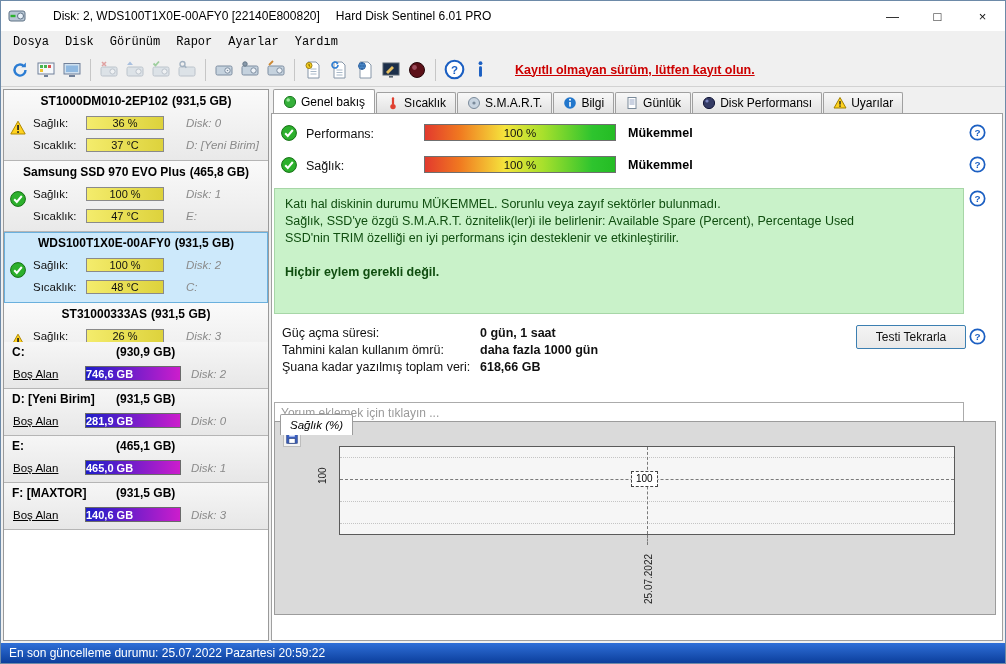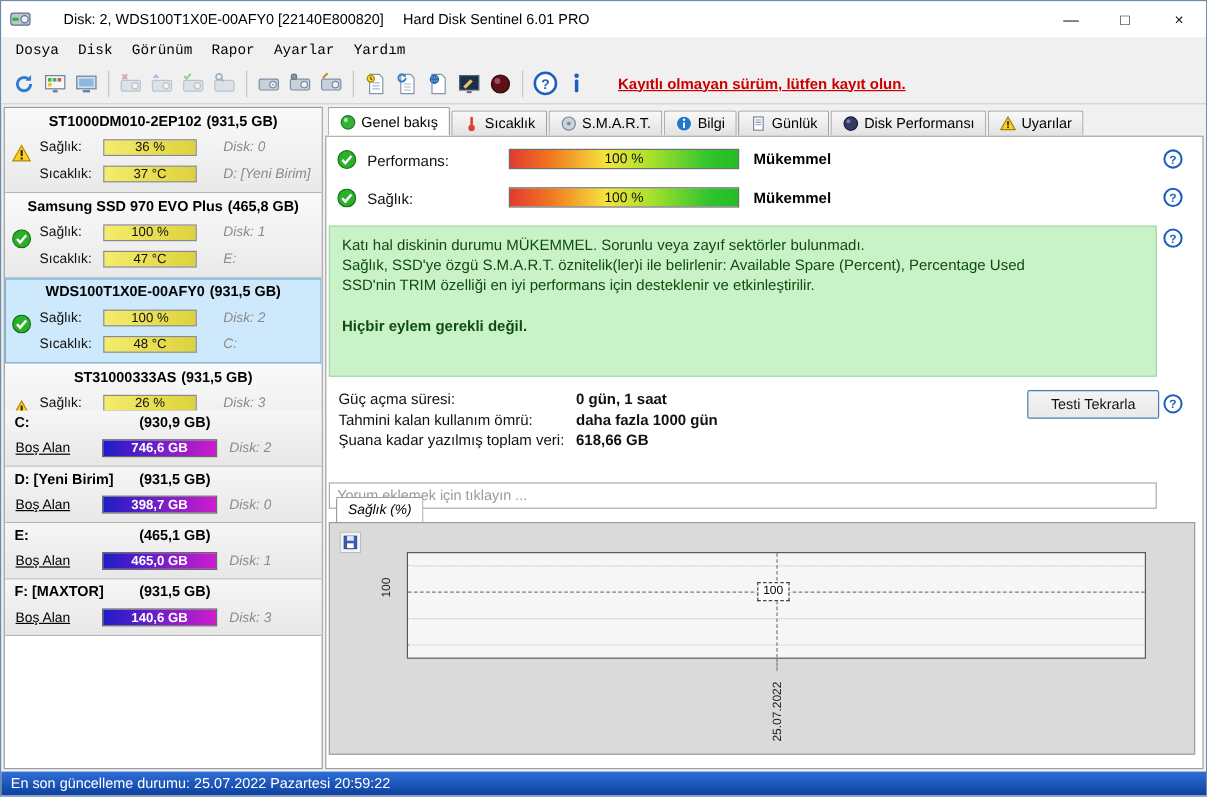--- a/index.html
+++ b/index.html
@@ -39,21 +39,21 @@
   .di-row { display:flex; align-items:center; height:18px; margin-top:4px; padding-left:29px; }
   .di-label { width:53px; font-size:11.5px; color:#111; }
   .hbar { width:78px; height:14px; border:1px solid #8a8a8a; background:linear-gradient(90deg,#f4ec6c,#ddd23c); display:flex; align-items:center; justify-content:center; font-size:11px; color:#111; flex:none; }
   .di-extra { margin-left:22px; color:#8a8a8a; font-style:italic; font-size:11.5px; white-space:nowrap; overflow:hidden; max-width:74px; }
 
   .part-item { height:47px; border-bottom:1px solid #b5b5b5; background:linear-gradient(#f6f6f6,#e7e7e7); }
   .pi-head { height:21px; line-height:21px; font-weight:bold; font-size:12px; position:relative; padding-left:8px; }
   .pi-size { position:absolute; left:112px; }
   .pi-row { display:flex; align-items:center; height:21px; padding-left:9px; }
   .pi-label { width:72px; font-size:11.5px;text-decoration:underline; }
-  .fbar { width:96px; height:15px; border:1px solid #6a6a6a; background:linear-gradient(90deg,#1d1dc8,#cc1dcc); color:#fff; font-weight:bold; font-size:11px; display:flex; align-items:center; justify-content:center; flex:none; }
+  .fbar { width:96px; height:15px; border:1px solid #6a6a6a; background:linear-gradient(90deg,#1d1dc8,#cc1dcc); color:#fff; font-weight:bold; font-size:11px; display:flex; align-items:center; justify-content:flex-start; flex:none; }
   .pi-row .di-extra { margin-left:10px; }
 
   
   .main { flex:1; margin:2px 2px 2px 0; position:relative; }
   .tabstrip { height:24px; display:flex; align-items:flex-end; padding-left:2px; background:#f0f0f0; }
   .tab { height:21px; display:flex; align-items:center; gap:4px; padding:0 9px; font-size:12px; border:1px solid #a0a0a0; border-bottom:none; border-radius:2px 2px 0 0; background:linear-gradient(#f8f8f8,#e2e2e2); margin-right:1px; white-space:nowrap; }
   .tab.active { height:24px; background:#fff; position:relative; z-index:2; }
   .tab-ic { width:14px; height:14px; display:flex; }
 
   .panel { position:absolute; top:24px; left:0; right:0; bottom:0; background:#fff; border:1px solid #a0a0a0; border-top:1px solid #a0a0a0; }
@@ -77,21 +77,21 @@
   .stat-label { position:absolute; left:10px; font-size:12.5px; color:#111; }
   .stat-value { position:absolute; left:208px; font-size:12.5px; font-weight:bold; color:#111; }
   .r1 { top:212px; } .r2 { top:229px; } .r3 { top:246px; }
   .retest { position:absolute; left:584px; top:211px; width:110px; height:24px; font-size:12px; color:#111;
     background:linear-gradient(#f4f4f4,#e9e9e9); border:1px solid #3c7fb1; border-radius:2px; }
 
   .comment { position:absolute; left:2px; top:288px; width:690px; height:22px; border:1px solid #ababab; padding:0 6px; font-size:12px; color:#333; background:#fff; }
   .comment::placeholder { color:#9a9a9a; }
 
   .chart-tab { position:absolute; left:8px; top:300px; height:21px; padding:0 9px; background:#fff; border:1px solid #9c9c9c; border-bottom:none; font-size:11.5px; display:flex; align-items:center; z-index:2; border-radius:2px 2px 0 0;font-style:italic; }
-  .chart-frame { position:absolute; left:2px; top:321px; width:722px; height:194px; background:#dadada; border:1px solid #9c9c9c; }
+  .chart-frame { position:absolute; left:2px; top:307px; width:722px; height:194px; background:#dadada; border:1px solid #9c9c9c; }
   .save-ic { position:absolute; left:8px; top:7px; width:18px; height:18px; background:#f2f2f2; border:1px solid #bdbdbd; display:flex; align-items:center; justify-content:center; }
   .plot { position:absolute; left:64px; top:24px; width:616px; height:89px; background:#f6f6f6; border:1px solid #5a5a5a; }
   .grid { position:absolute; left:0; right:0; border-top:1px dotted #c4c4c4; }
   .g1 { top:10px; } .g2 { top:54px; } .g3 { top:76px; }
   .hline { position:absolute; left:0; right:0; top:32px; border-top:1px dashed #7a7a7a; }
   .vline { position:absolute; top:0; bottom:0; left:50%; border-left:1px dashed #7a7a7a; }
   .vline-ext { position:absolute; left:372px; top:113px; height:10px; border-left:1px dashed #7a7a7a; }
   .pt-label { position:absolute; left:calc(50% - 16px); top:24px; background:#fff; border:1px dashed #444; font-size:10px; line-height:14px; padding:0 4px; }
   .y-label { position:absolute; left:42px; top:62px; transform:rotate(-90deg); transform-origin:0 0; font-size:10px; color:#222; }
   .x-label { position:absolute; left:368px; top:182px; transform:rotate(-90deg); transform-origin:0 0; font-size:10px; color:#222; white-space:nowrap; }
@@ -361,21 +361,21 @@
               </span>
               <span class="di-extra">Disk: 2</span>
             </div>
         </div>
 
         <div class="part-item">
           <div class="pi-head"><span class="pi-name">D: [Yeni Birim]</span><span class="pi-size">(931,5 GB)</span></div>
           <div class="pi-row">
               <span class="pi-label">Boş Alan</span>
               <span class="fbar">
-                <span>398,7 GB</span>
+                <span>281,9 GB</span>
               </span>
               <span class="di-extra">Disk: 0</span>
             </div>
         </div>
 
         <div class="part-item">
           <div class="pi-head"><span class="pi-name">E:</span><span class="pi-size">(465,1 GB)</span></div>
           <div class="pi-row">
               <span class="pi-label">Boş Alan</span>
               <span class="fbar">

